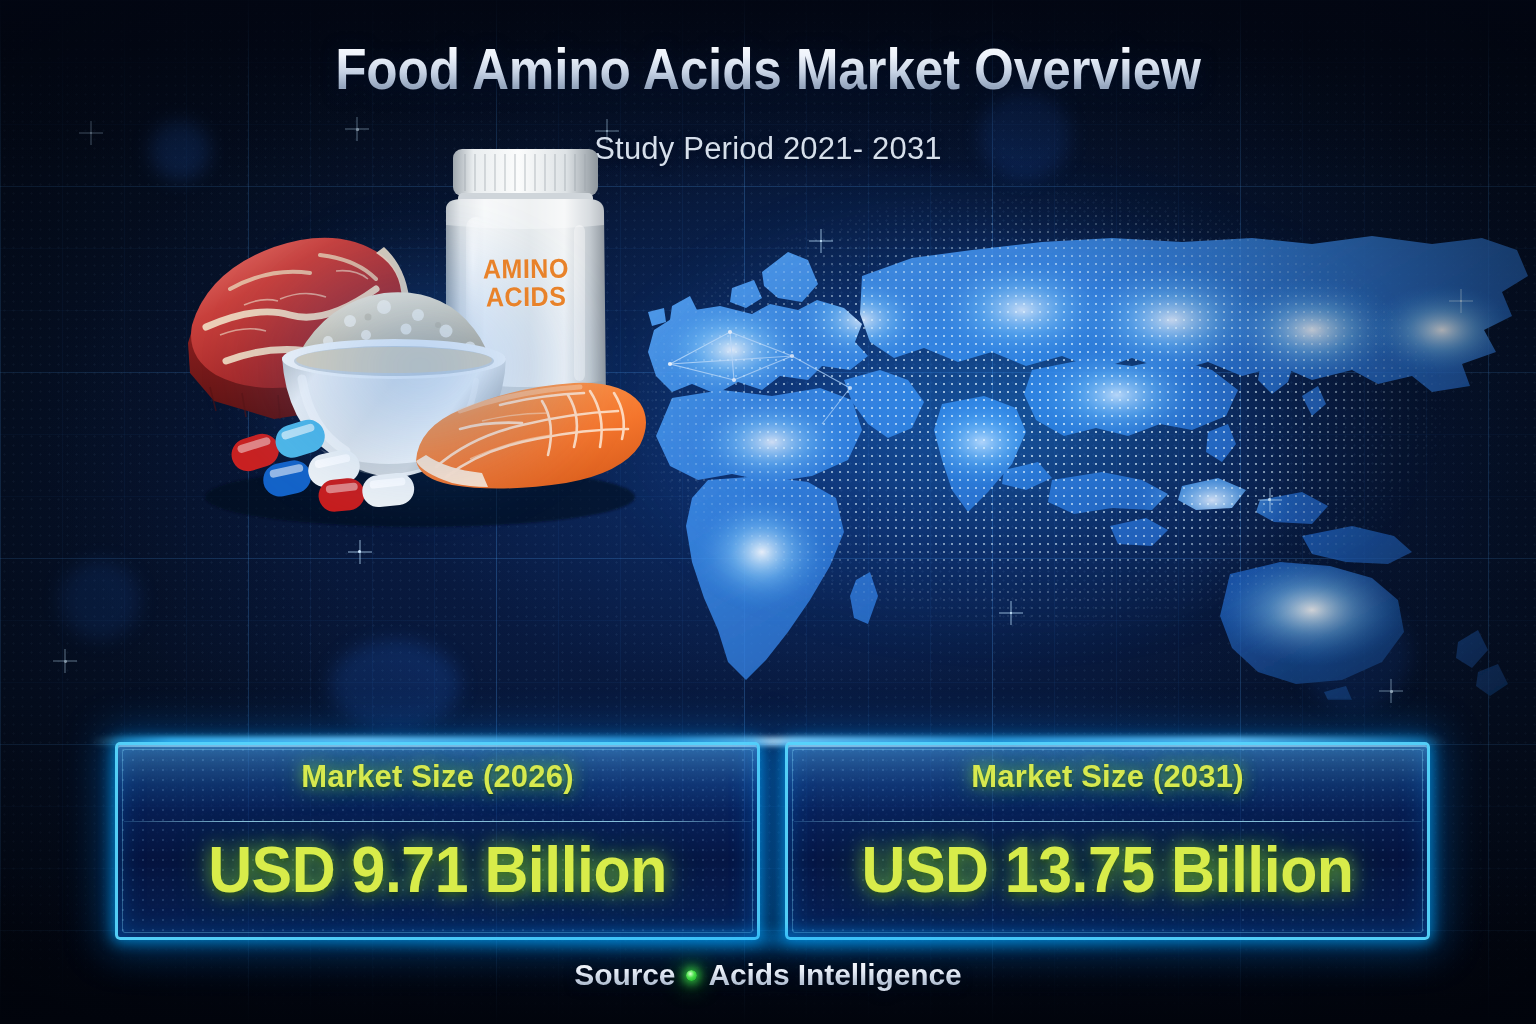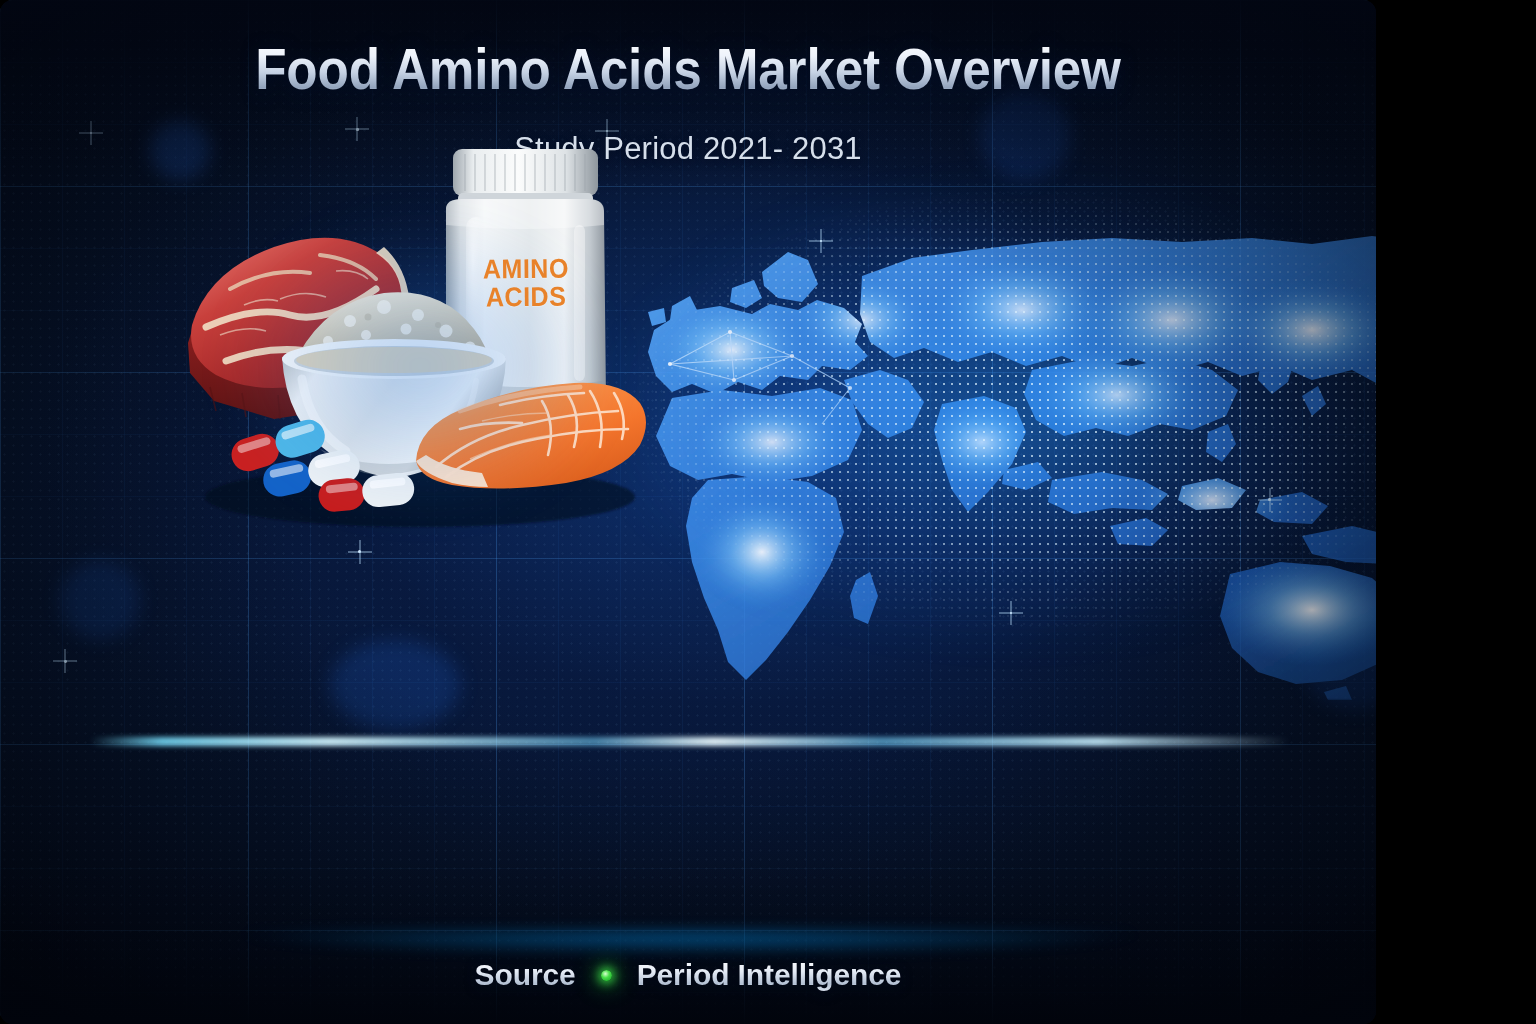--- a/index.html
+++ b/index.html
@@ -6,26 +6,25 @@
   * { margin:0; padding:0; box-sizing:border-box; }
   html,body { background:#000; }
   body {
     width:1536px; height:1024px; overflow:hidden;
     font-family:"Liberation Sans", sans-serif;
   }
 
   
   #infographic {
     position:relative;
-    width:1376px; height:1024px;
+    width:1536px; height:1024px;
     background:
       radial-gradient(ellipse 70% 60% at 55% 42%, rgba(18,70,150,0.55) 0%, rgba(8,30,78,0.25) 45%, rgba(2,7,22,0) 75%),
       radial-gradient(ellipse 120% 90% at 50% 50%, #0a1c46 0%, #061228 45%, #030916 72%, #01040d 100%);
     overflow:hidden;
-    border-radius:13px;
   }
 
   
   .layer { position:absolute; inset:0; pointer-events:none; }
 
   
   .grid-fine {
     background-image:
       repeating-linear-gradient(to right, rgba(60,140,235,0.085) 0 1px, transparent 1px 62px),
       repeating-linear-gradient(to bottom, rgba(60,140,235,0.075) 0 1px, transparent 1px 62px);
@@ -190,21 +189,21 @@
   }
   .card-underglow {
     position:absolute; left:80px; right:76px; top:932px; height:30px;
     background:radial-gradient(ellipse 50% 100% at 50% 0%, rgba(0,160,255,0.55) 0%, rgba(0,0,0,0) 75%);
     filter:blur(7px); pointer-events:none;
   }
 
   
   .footer {
     position:absolute; left:0; right:0; top:958px;
-    display:flex; align-items:center; justify-content:center; gap:25px;
+    display:flex; align-items:center; justify-content:center; gap:11px;
     white-space:nowrap;
   }
   .footer span.txt {
     font-size:30px; font-weight:700; letter-spacing:-0.1px;
     background:linear-gradient(to bottom,#ffffff 0%,#e4ebf5 40%,#b4c1d4 75%,#dde5f0 100%);
     -webkit-background-clip:text; background-clip:text;
     -webkit-text-fill-color:transparent; color:transparent;
     filter:drop-shadow(0 2px 6px rgba(0,8,25,0.9));
   }
   .footer .dot-sep {
@@ -556,21 +555,42 @@
     </svg>
 
     <div class="bottle-label">
       <div>AMINO</div>
       <div>ACIDS</div>
     </div>
   </div>
 
   <div class="card-streak"></div>
 
+  <div class="cards">
+
+    <div class="card card-left">
+      <div class="card-dots"></div>
+      <div class="card-sheen"></div>
+      <div class="card-inner-frame"></div>
+      <div class="card-divider"></div>
+      <div class="card-label">Market Size (2026)</div>
+      <div class="card-value">USD 9.71 Billion</div>
+    </div>
+
+    <div class="card card-right">
+      <div class="card-dots"></div>
+      <div class="card-sheen"></div>
+      <div class="card-inner-frame"></div>
+      <div class="card-divider"></div>
+      <div class="card-label">Market Size (2031)</div>
+      <div class="card-value">USD 13.75 Billion</div>
+    </div>
+
+  </div>
   <div class="card-underglow"></div>
 
   <div class="footer">
     <span class="txt">Source</span>
     <span class="dot-sep"></span>
-    <span class="txt">Period Intelligence</span>
+    <span class="txt">Acids Intelligence</span>
   </div>
 
 </div>
 
 </body></html>

